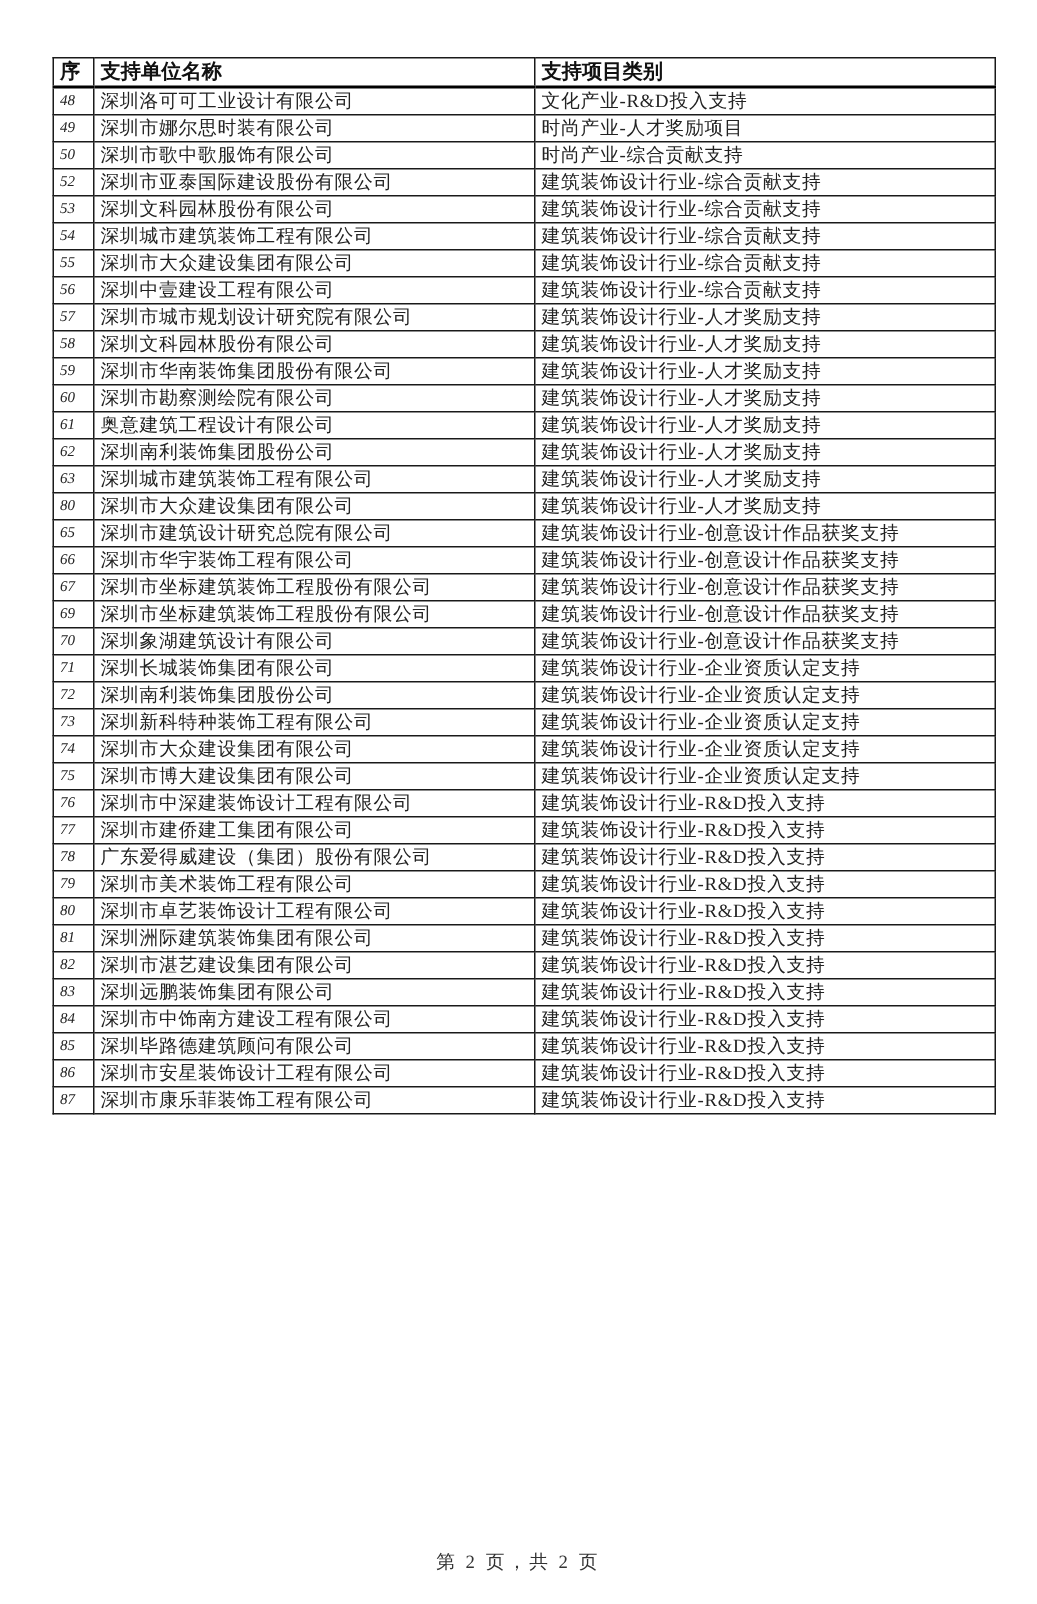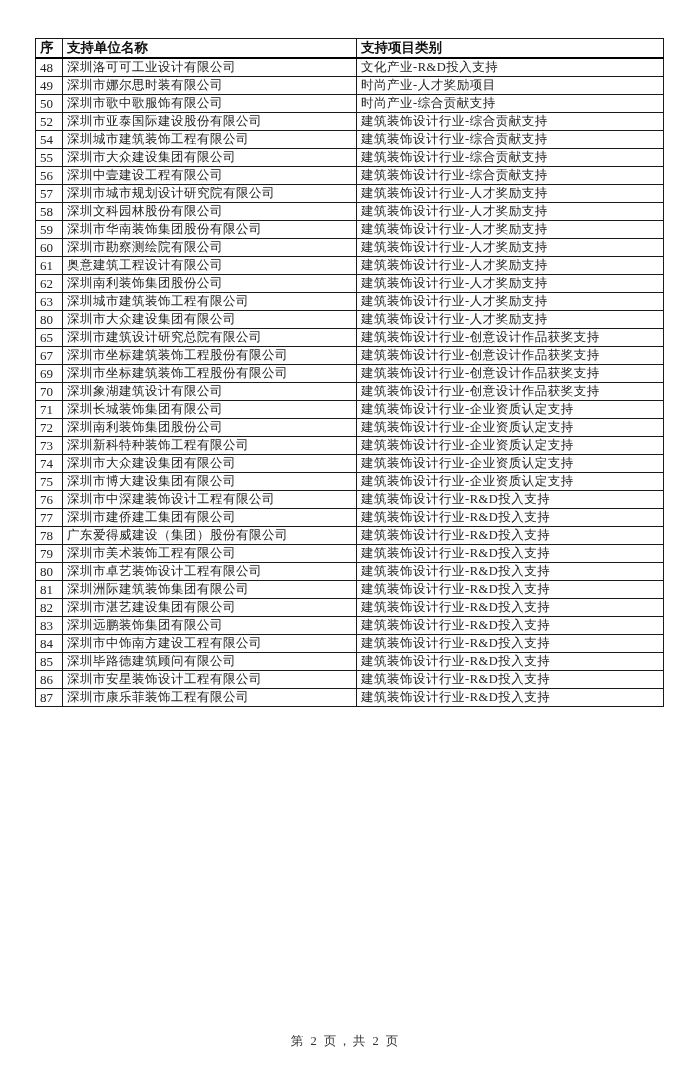--- a/index.html
+++ b/index.html
@@ -37,23 +37,24 @@
     color: #222222;
   }
   table.doc-table th {
     text-align: left;
     font-weight: bold;
     font-size: 13.5px;
     color: #111111;
     border-bottom: 2px solid #000000;
   }
   td.num-cell {
-    font-size: 13px;
+    font-size: 10px;
     color: #333333;
     font-family: "Liberation Serif", "DejaVu Serif", serif;
+    font-style: italic;
   }
   td.txt-cell {
     font-size: 12.5px;
     letter-spacing: 0.5px;
   }
   .page-footer {
     position: absolute;
     left: 0;
     top: 1033px;
     width: 691px;
@@ -96,20 +97,25 @@
           <td class="num-cell">50</td>
           <td class="txt-cell">深圳市歌中歌服饰有限公司</td>
           <td class="txt-cell">时尚产业-综合贡献支持</td>
         </tr>
         <tr>
           <td class="num-cell">52</td>
           <td class="txt-cell">深圳市亚泰国际建设股份有限公司</td>
           <td class="txt-cell">建筑装饰设计行业-综合贡献支持</td>
         </tr>
         <tr>
+          <td class="num-cell">53</td>
+          <td class="txt-cell">深圳文科园林股份有限公司</td>
+          <td class="txt-cell">建筑装饰设计行业-综合贡献支持</td>
+        </tr>
+        <tr>
           <td class="num-cell">54</td>
           <td class="txt-cell">深圳城市建筑装饰工程有限公司</td>
           <td class="txt-cell">建筑装饰设计行业-综合贡献支持</td>
         </tr>
         <tr>
           <td class="num-cell">55</td>
           <td class="txt-cell">深圳市大众建设集团有限公司</td>
           <td class="txt-cell">建筑装饰设计行业-综合贡献支持</td>
         </tr>
         <tr>
@@ -156,20 +162,25 @@
           <td class="num-cell">80</td>
           <td class="txt-cell">深圳市大众建设集团有限公司</td>
           <td class="txt-cell">建筑装饰设计行业-人才奖励支持</td>
         </tr>
         <tr>
           <td class="num-cell">65</td>
           <td class="txt-cell">深圳市建筑设计研究总院有限公司</td>
           <td class="txt-cell">建筑装饰设计行业-创意设计作品获奖支持</td>
         </tr>
         <tr>
+          <td class="num-cell">66</td>
+          <td class="txt-cell">深圳市华宇装饰工程有限公司</td>
+          <td class="txt-cell">建筑装饰设计行业-创意设计作品获奖支持</td>
+        </tr>
+        <tr>
           <td class="num-cell">67</td>
           <td class="txt-cell">深圳市坐标建筑装饰工程股份有限公司</td>
           <td class="txt-cell">建筑装饰设计行业-创意设计作品获奖支持</td>
         </tr>
         <tr>
           <td class="num-cell">69</td>
           <td class="txt-cell">深圳市坐标建筑装饰工程股份有限公司</td>
           <td class="txt-cell">建筑装饰设计行业-创意设计作品获奖支持</td>
         </tr>
         <tr>

